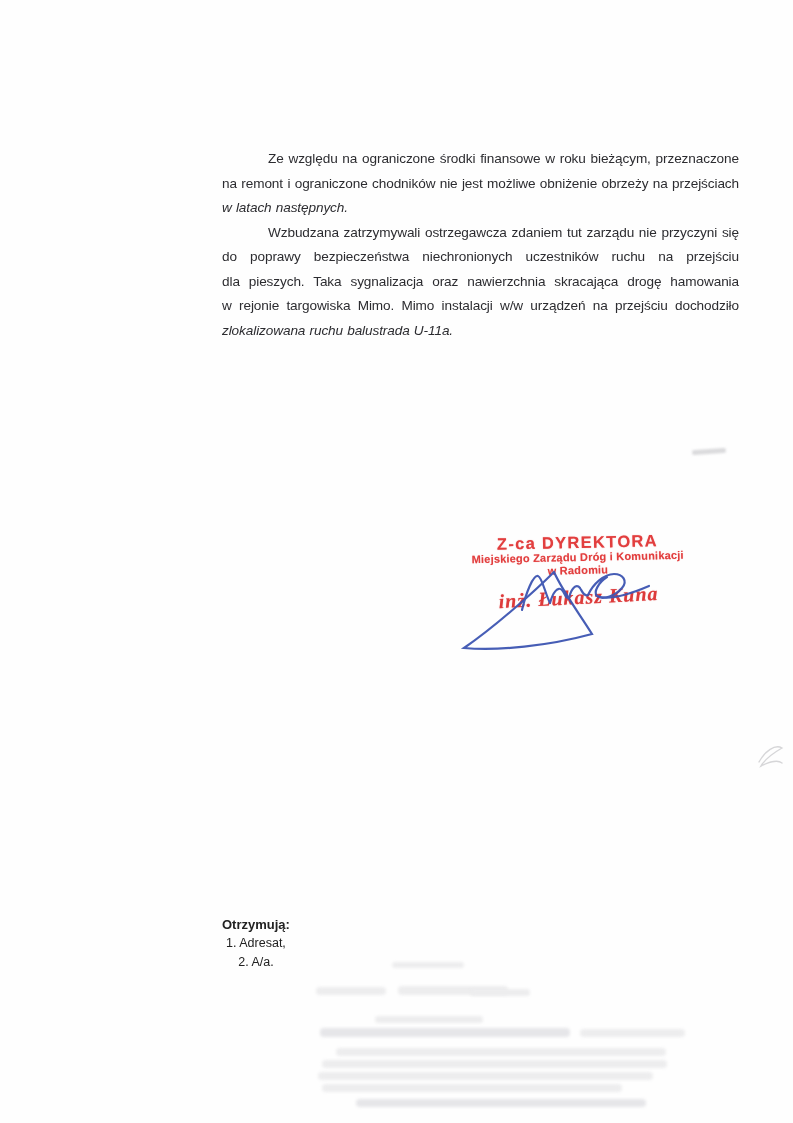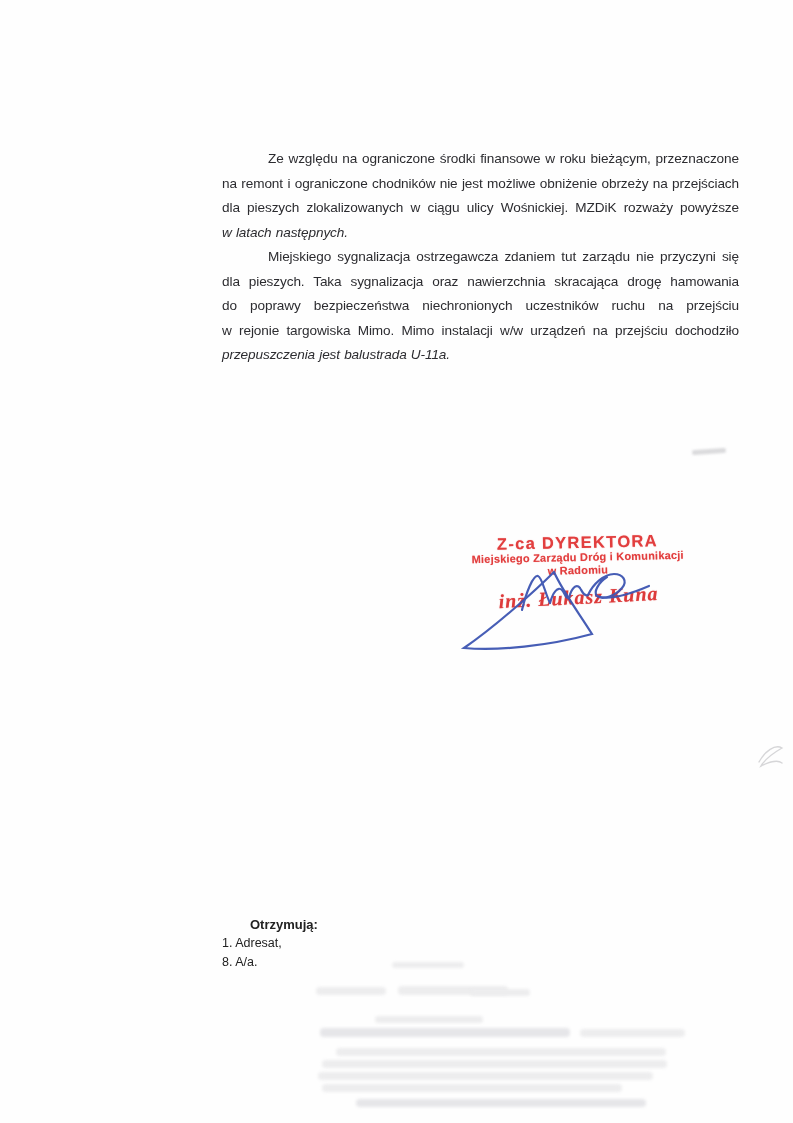--- a/index.html
+++ b/index.html
@@ -51,49 +51,48 @@
     text-shadow:0 0 1px rgba(221,58,58,.5);
   }
 
   
   .signature-svg{position:absolute;left:450px;top:546px;}
 
   
   .distribution{
     position:absolute;left:222px;top:915px;color:#222;
   }
-  .dist-header{font-weight:700;font-size:13px;line-height:19px;margin-left:28px;}
-  .dist-item{font-size:12.5px;line-height:18.5px;}
+  .dist-header{font-weight:700;font-size:13px;line-height:19px;}
+  .dist-item{font-size:12.5px;line-height:18.5px;text-align:center;}
 
   
   .ghost{position:absolute;background:#ededee;border-radius:4px;filter:blur(1.6px);}
   .ghost.dk{background:#e6e6e9;}
   .pencil-dash{
     position:absolute;left:692px;top:449px;width:34px;height:5px;
     background:#dbdbdd;border-radius:2px;filter:blur(1px);transform:rotate(-4deg);
   }
   .corner-scribble{position:absolute;left:754px;top:738px;}
 </style>
 </head>
 <body>
 
 <div class="page">
 
   <div class="body-text">
     <div class="tline first">Ze względu na ograniczone środki finansowe w roku bieżącym, przeznaczone</div>
     <div class="tline">na remont i ograniczone chodników nie jest możliwe obniżenie obrzeży na przejściach</div>
-    <div class="tline">dla pieszych zlokalizowanych w ciągu ulicy Wośnickiej. MZDiK rozważy powyższe</div>
     <div class="tline last">w latach następnych.</div>
 
-    <div class="tline first">Miejskiego sygnalizacja ostrzegawcza zdaniem tut zarządu nie przyczyni się</div>
+    <div class="tline first">Wzbudzana zatrzymywali ostrzegawcza zdaniem tut zarządu nie przyczyni się</div>
+    <div class="tline">do poprawy bezpieczeństwa niechronionych uczestników ruchu na przejściu</div>
     <div class="tline">dla pieszych. Taka sygnalizacja oraz nawierzchnia skracająca drogę hamowania</div>
-    <div class="tline">do poprawy bezpieczeństwa niechronionych uczestników ruchu na przejściu</div>
     <div class="tline">w rejonie targowiska Mimo. Mimo instalacji w/w urządzeń na przejściu dochodziło</div>
 
-    <div class="tline last">przepuszczenia jest balustrada U-11a.</div>
+    <div class="tline last">zlokalizowana ruchu balustrada U-11a.</div>
   </div>
 
   <div class="pencil-dash"></div>
 
   <div class="stamp">
     <div class="stamp-title">Z-ca DYREKTORA</div>
     <div class="stamp-sub">Miejskiego Zarządu Dróg i Komunikacji</div>
     <div class="stamp-sub">w Radomiu</div>
     <div class="stamp-name">inż. Łukasz Kuna</div>
   </div>
@@ -106,21 +105,21 @@
       <path d="M72,64 C76,47 83,29 88,30 C92,31 95,47 100,57"></path>
       <path d="M100,57 C103,46 108,40 112,44 C115,47 115,53 119,52 C121,43 126,37 130,42 C132,45 134,51 138,49 C143,38 154,28 164,28 C173,28 178,35 172,42 C166,49 153,55 147,50 C143,46 149,36 157,31"></path>
 
       <path d="M147,50 C159,55 178,49 199,40"></path>
     </g>
   </svg>
 
   <div class="distribution">
     <div class="dist-header">Otrzymują:</div>
     <div class="dist-item">1. Adresat,</div>
-    <div class="dist-item">8. A/a.</div>
+    <div class="dist-item">2. A/a.</div>
   </div>
 
   <div>
     <div class="ghost" style="left:392px;top:962px;width:72px;height:6px;"></div>
     <div class="ghost" style="left:316px;top:987px;width:70px;height:8px;"></div>
     <div class="ghost" style="left:398px;top:986px;width:110px;height:9px;"></div>
     <div class="ghost" style="left:470px;top:989px;width:60px;height:7px;"></div>
     <div class="ghost" style="left:375px;top:1016px;width:108px;height:7px;"></div>
     <div class="ghost dk" style="left:320px;top:1028px;width:250px;height:9px;"></div>
     <div class="ghost" style="left:580px;top:1029px;width:105px;height:8px;"></div>

